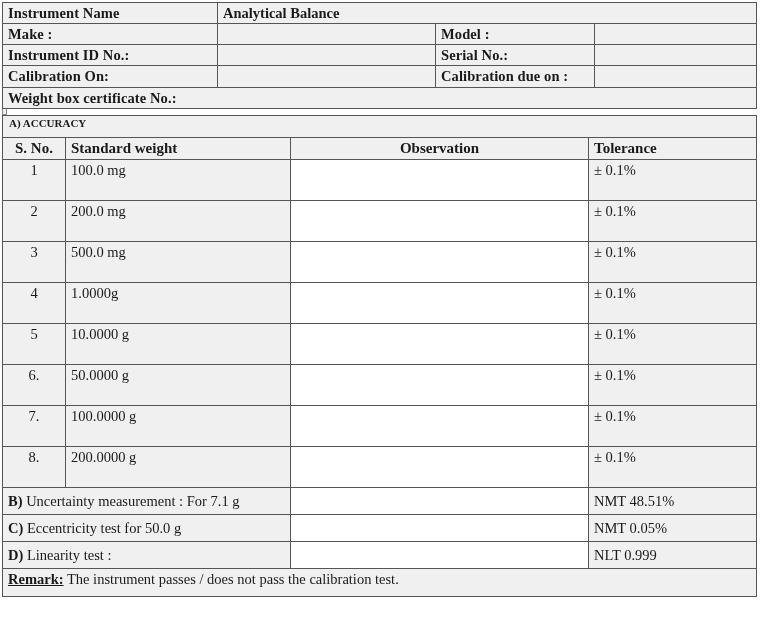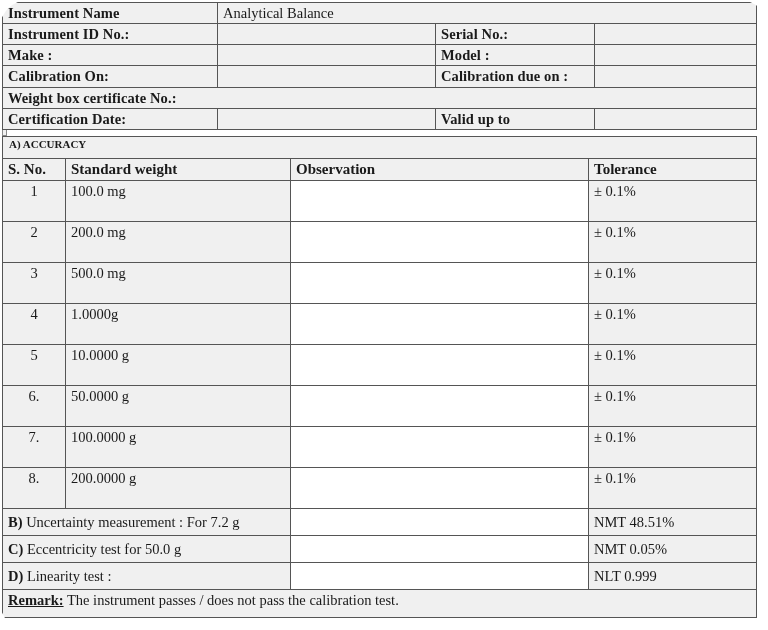--- a/index.html
+++ b/index.html
@@ -15,21 +15,20 @@
     -webkit-font-smoothing: antialiased;
   }
 
   .page {
     position: relative;
     width: 768px;
     height: 630px;
     box-sizing: border-box;
     padding: 2px 0 12px 2px;
     overflow: hidden;
-    border-radius: 28px;
   }
 
   
   table.doc {
     border-collapse: collapse;
     table-layout: fixed;
     width: 754px;
     margin: 0;
   }
   table.doc td {
@@ -45,21 +44,21 @@
   .hdr-table td {
     height: 18px;
     background: #f0f0f0;
   }
   .lbl {
     font-weight: bold;
     white-space: nowrap;
     letter-spacing: 0.1px;
   }
   .val {
-    font-weight: normal;
+    font-weight: bold;
   }
 
   
   .gap {
     height: 6px;
     width: 754px;
     background: #ffffff;
     position: relative;
   }
   .gap::before {
@@ -84,21 +83,21 @@
     font-weight: bold;
     font-size: 11px;
     height: 19px;
     padding-left: 6px;
   }
   .acc-table .colhead {
     font-weight: bold;
     font-size: 15px;
     height: 19px;
   }
-  .acc-table .colhead.center { }
+  .acc-table .colhead.center { text-align: center; }
 
   .acc-table .data-row td {
     height: 38px;
   }
   .acc-table .sno {
     text-align: center;
   }
   .acc-table .obs {
     background: #ffffff;
   }
@@ -134,45 +133,39 @@
       <col style="width:218px">
       <col style="width:159px">
       <col style="width:162px">
     </colgroup>
     <tbody>
       <tr>
         <td class="lbl">Instrument  Name</td>
         <td class="val" colspan="3">Analytical Balance</td>
       </tr>
       <tr>
+        <td class="lbl">Make :</td>
+        <td class="val"></td>
+        <td class="lbl">Model :</td>
+        <td class="val"></td>
+      </tr>
+      <tr>
         <td class="lbl">Instrument  ID No.:</td>
         <td class="val"></td>
         <td class="lbl">Serial No.:</td>
         <td class="val"></td>
       </tr>
       <tr>
-        <td class="lbl">Make :</td>
-        <td class="val"></td>
-        <td class="lbl">Model :</td>
-        <td class="val"></td>
-      </tr>
-      <tr>
         <td class="lbl">Calibration  On:</td>
         <td class="val"></td>
         <td class="lbl nowrap">Calibration  due on :</td>
         <td class="val"></td>
       </tr>
       <tr>
         <td class="lbl" colspan="4">Weight box certificate No.:</td>
-      </tr>
-      <tr>
-        <td class="lbl">Certification Date:</td>
-        <td class="val"></td>
-        <td class="lbl">Valid up to</td>
-        <td class="val"></td>
       </tr>
     </tbody>
   </table>
 
   <div class="gap"></div>
 
   <table class="doc acc-table">
     <colgroup>
       <col style="width:63px">
       <col style="width:225px">
@@ -233,21 +226,21 @@
         <td>± 0.1%</td>
       </tr>
       <tr class="data-row">
         <td class="sno">8.</td>
         <td>200.0000 g</td>
         <td class="obs"></td>
         <td>± 0.1%</td>
       </tr>
 
       <tr class="sub-row">
-        <td class="sub-label" colspan="2"><b>B)</b><span> Uncertainty measurement : For 7.2 g</span></td>
+        <td class="sub-label" colspan="2"><b>B)</b><span> Uncertainty measurement : For 7.1 g</span></td>
         <td class="obs"></td>
         <td>NMT  48.51%</td>
       </tr>
       <tr class="sub-row">
         <td class="sub-label" colspan="2"><b>C)</b><span>  Eccentricity test for 50.0 g</span></td>
         <td class="obs"></td>
         <td>NMT  0.05%</td>
       </tr>
       <tr class="sub-row">
         <td class="sub-label" colspan="2"><b>D)</b><span>  Linearity test :</span></td>

